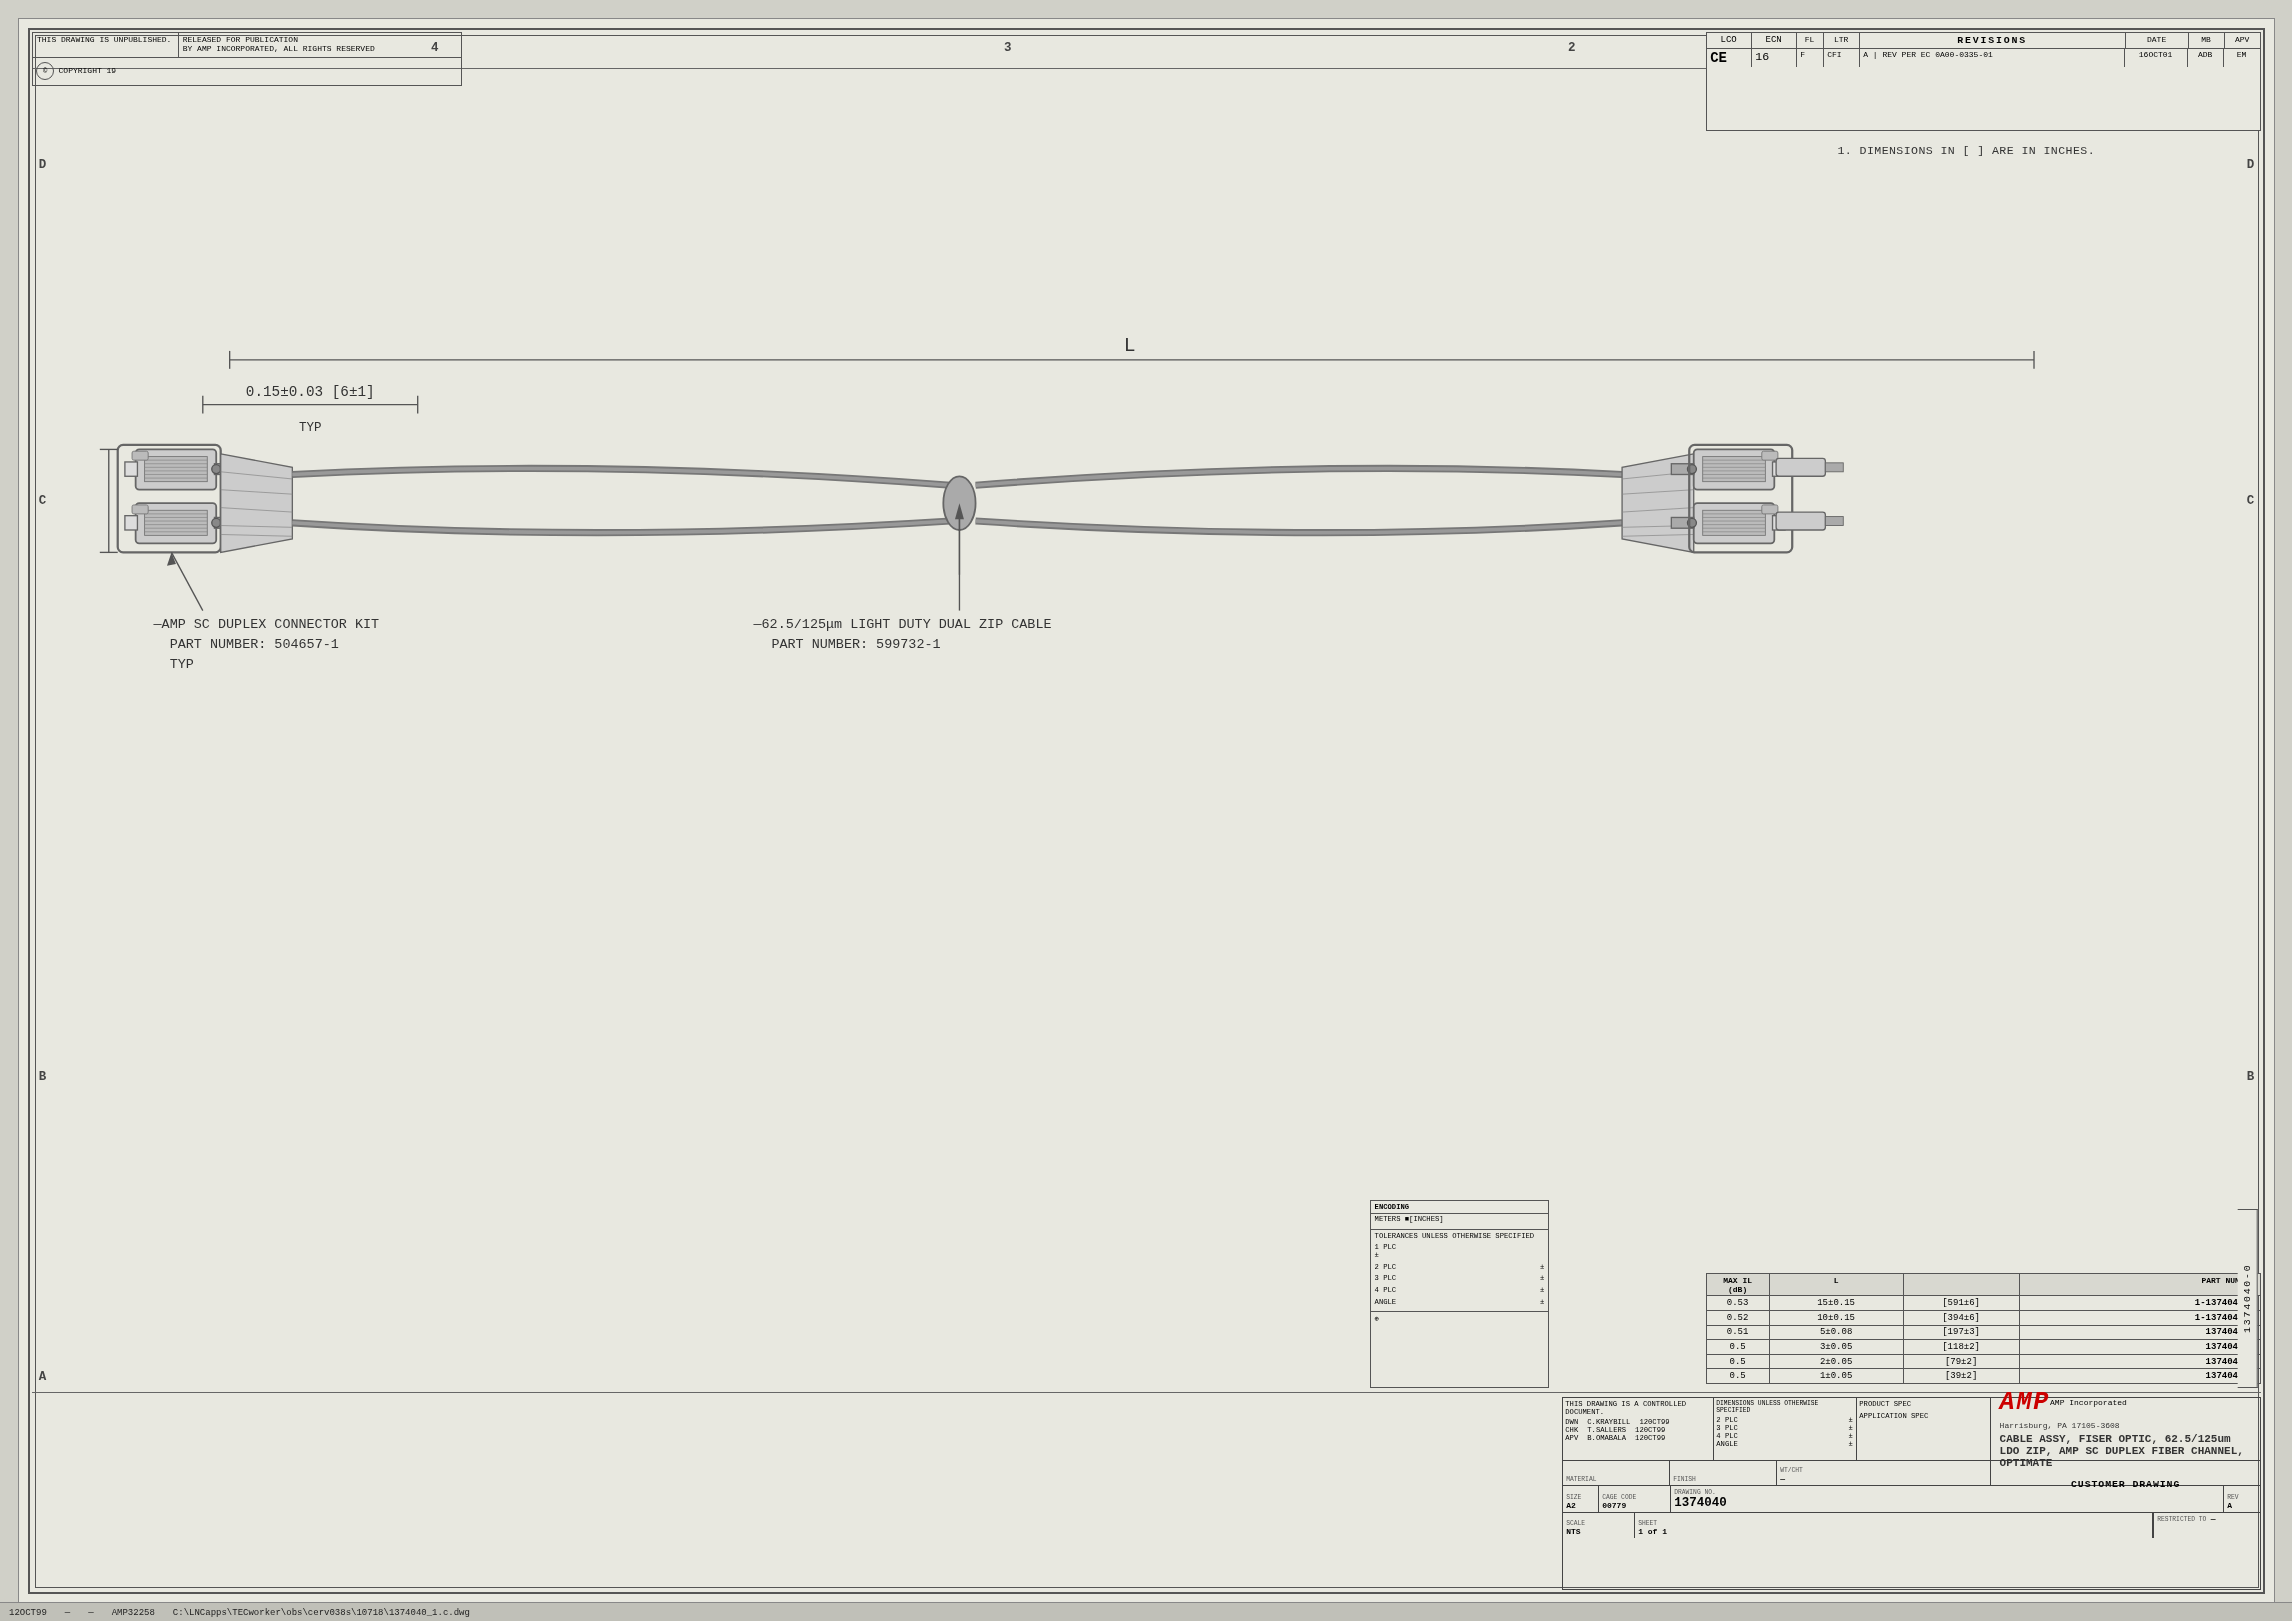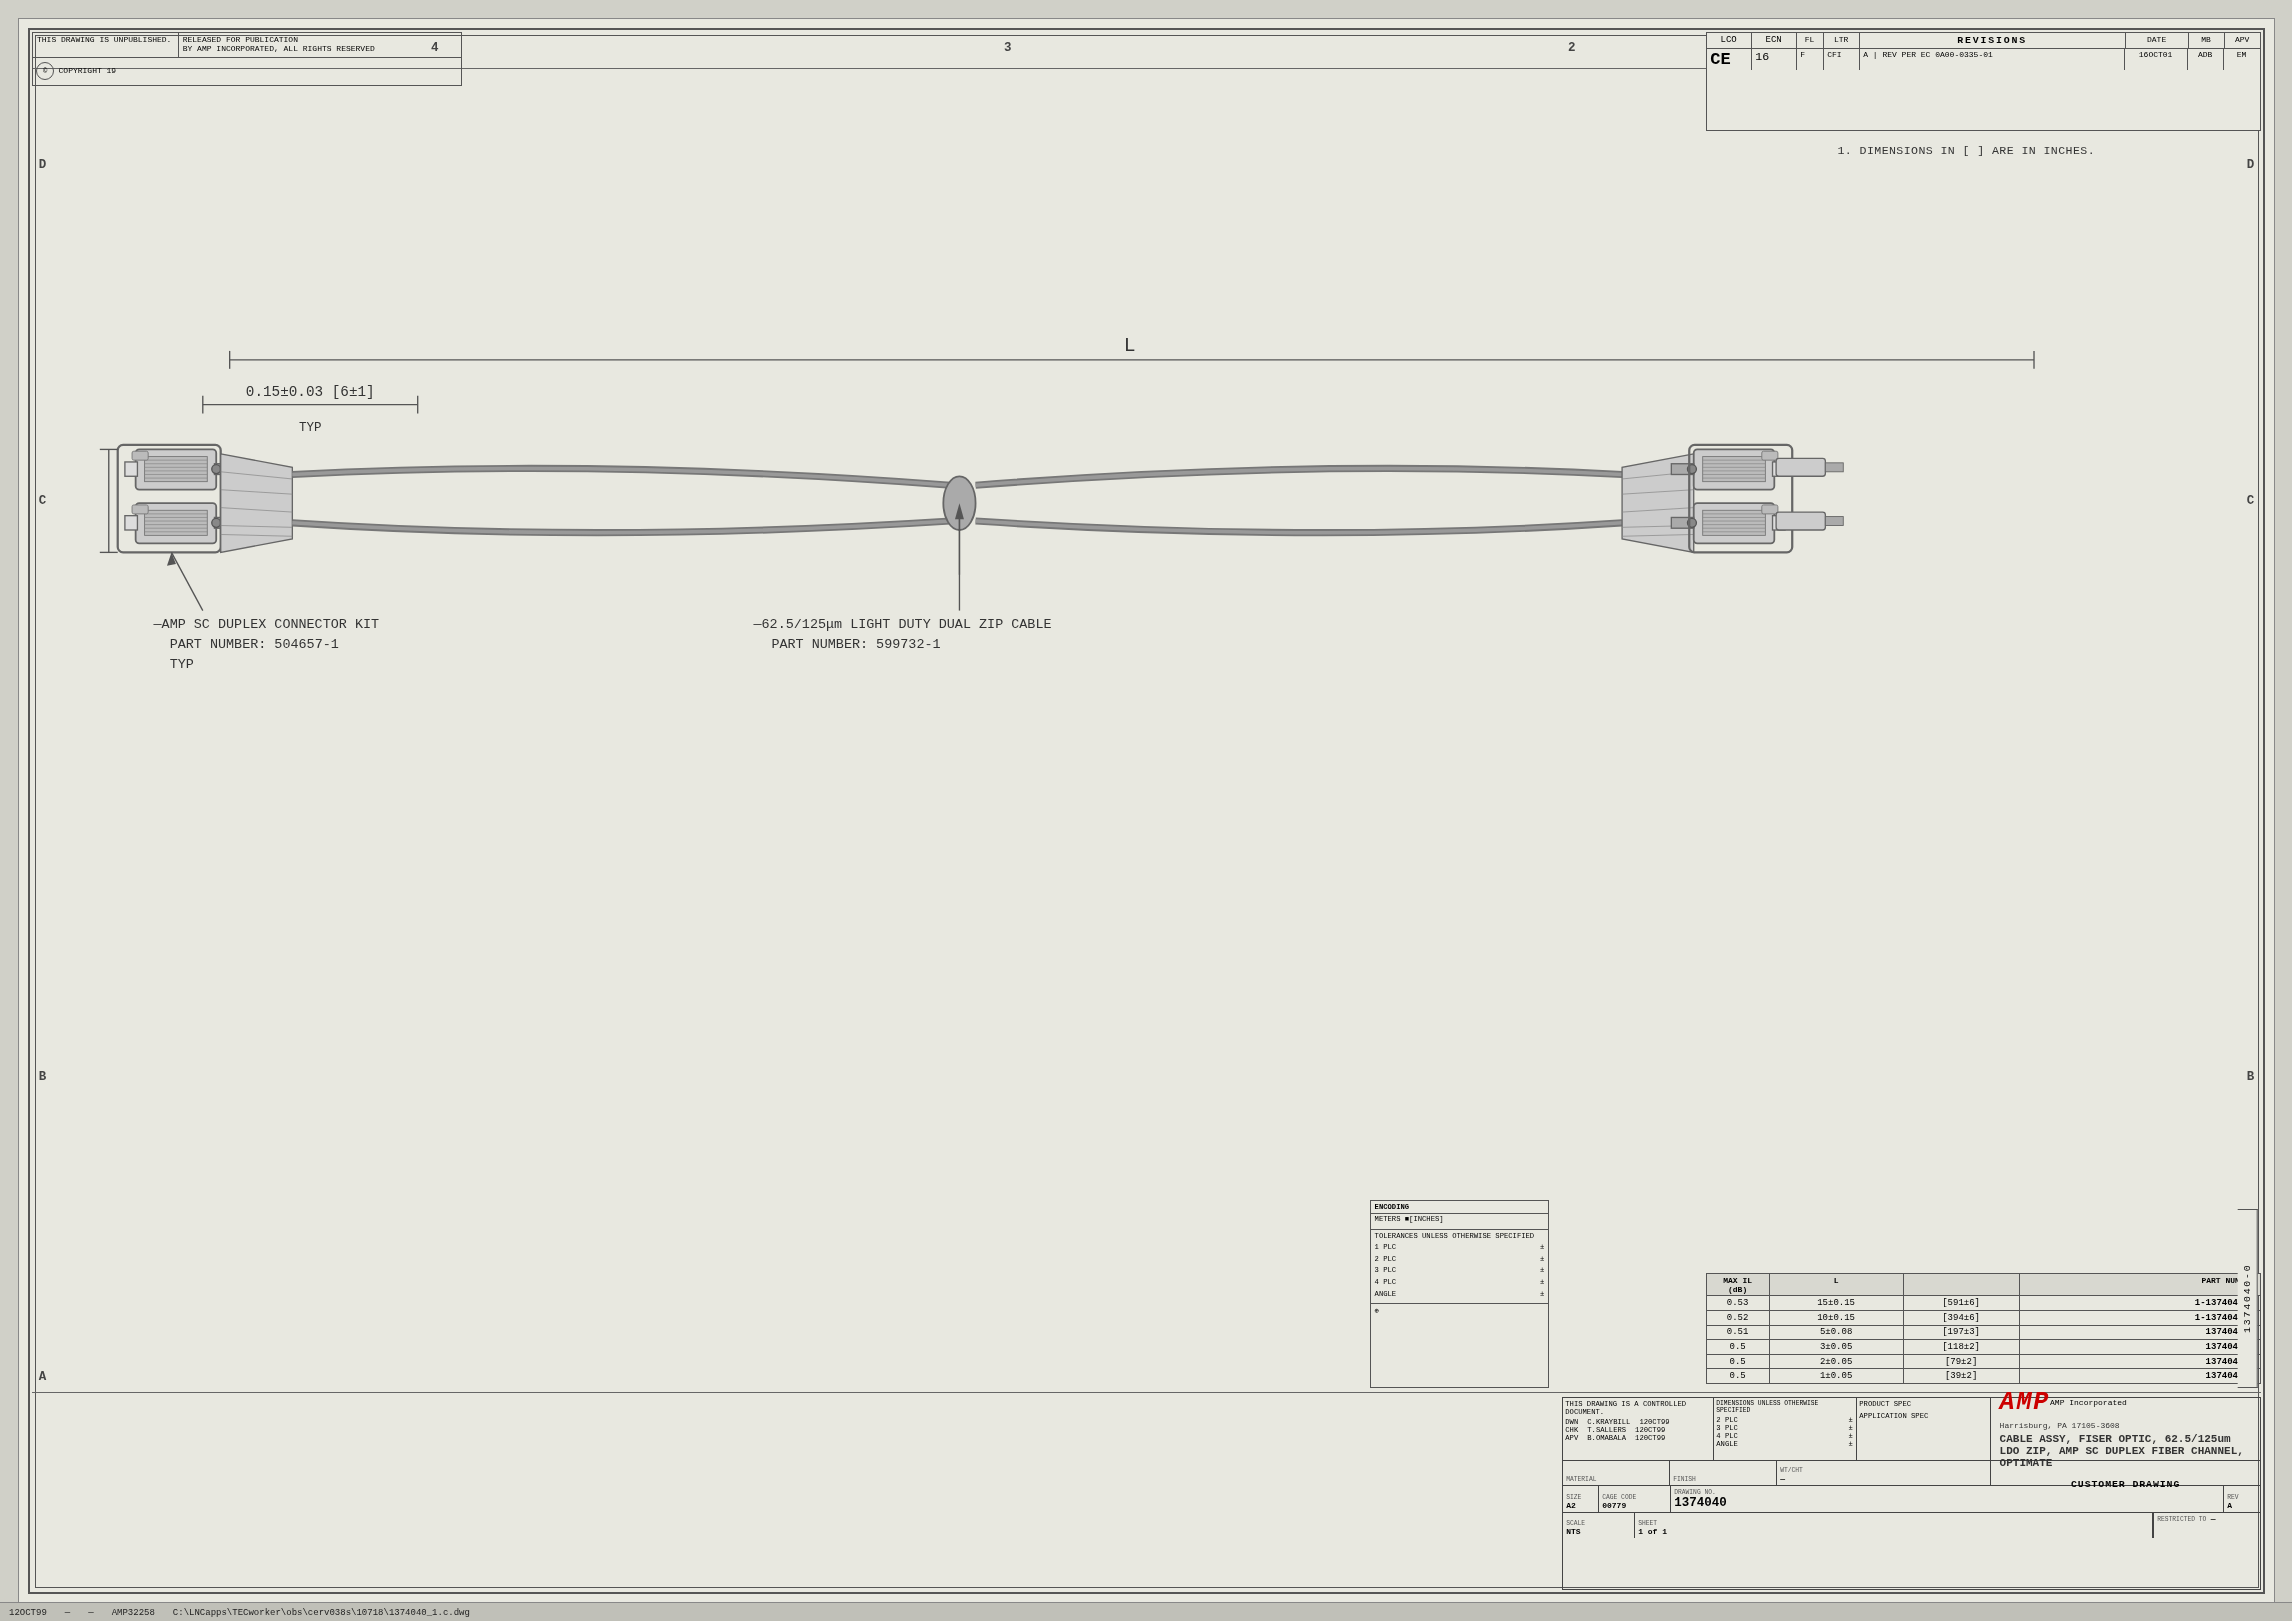--- a/index.html
+++ b/index.html
@@ -318,21 +318,21 @@
       <div class="rev-lco">LCO</div>
       <div class="rev-ecn">ECN</div>
       <div style="width:27px; border-right:0.9px solid #555; padding:1.8px; font-size:8px; text-align:center;">FL</div>
       <div style="width:36px; border-right:0.9px solid #555; padding:1.8px; font-size:8px; text-align:center;">LTR</div>
       <div class="rev-title">REVISIONS</div>
       <div style="width:63px; border-left:0.9px solid #555; padding:1.8px; font-size:8px; text-align:center;">DATE</div>
       <div style="width:36px; border-left:0.9px solid #555; padding:1.8px; font-size:8px; text-align:center;">MB</div>
       <div style="width:36px; border-left:0.9px solid #555; padding:1.8px; font-size:8px; text-align:center;">APV</div>
     </div>
     <div class="rev-row">
-      <div class="rev-cell" style="width:45px; font-weight:bold; font-size:17px;">CE</div>
+      <div class="rev-cell" style="width:45px; font-weight:bold; font-size:14px;">CE</div>
       <div class="rev-cell" style="width:45px; font-size:11.6px;">16</div>
       <div class="rev-cell" style="width:27px;">F</div>
       <div class="rev-cell" style="width:36px;">CFI</div>
       <div class="rev-desc">A | REV PER EC 0A00-0335-01</div>
       <div class="rev-date">16OCT01</div>
       <div class="rev-mb">ADB</div>
       <div class="rev-apv">EM</div>
     </div>
   </div>
 
@@ -637,21 +637,21 @@
       </div>
     </div>
   </div>
 
   <div class="sidebar-label" style="bottom:215px; right:16px; height:179px;">1374040-0</div>
 
   <div style="position:absolute; bottom:215px; right:725px; width:179px; height:188px; border:0.9px solid #555; font-size:7.2px; background:#e8e8e0;">
     <div style="border-bottom:0.9px solid #555; padding:1.8px 3.6px; font-weight:bold;">ENCODING</div>
     <div style="padding:1.8px 3.6px;">METERS ■[INCHES]</div>
     <div style="border-top:0.9px solid #555; padding:1.8px 3.6px; margin-top:3.6px;">TOLERANCES UNLESS OTHERWISE SPECIFIED</div>
-    <div style="padding:1.8px 3.6px; display:flex; justify-content:space-between;">
+    <div style="padding:1.8px 3.6px; display:flex; justify-content:space-between;flex-direction:column;">
         <span>1 PLC</span>
         <span>±</span>
       </div>
     <div style="padding:1.8px 3.6px; display:flex; justify-content:space-between;">
         <span>2 PLC</span>
         <span>±</span>
       </div>
     <div style="padding:1.8px 3.6px; display:flex; justify-content:space-between;">
         <span>3 PLC</span>
         <span>±</span>

